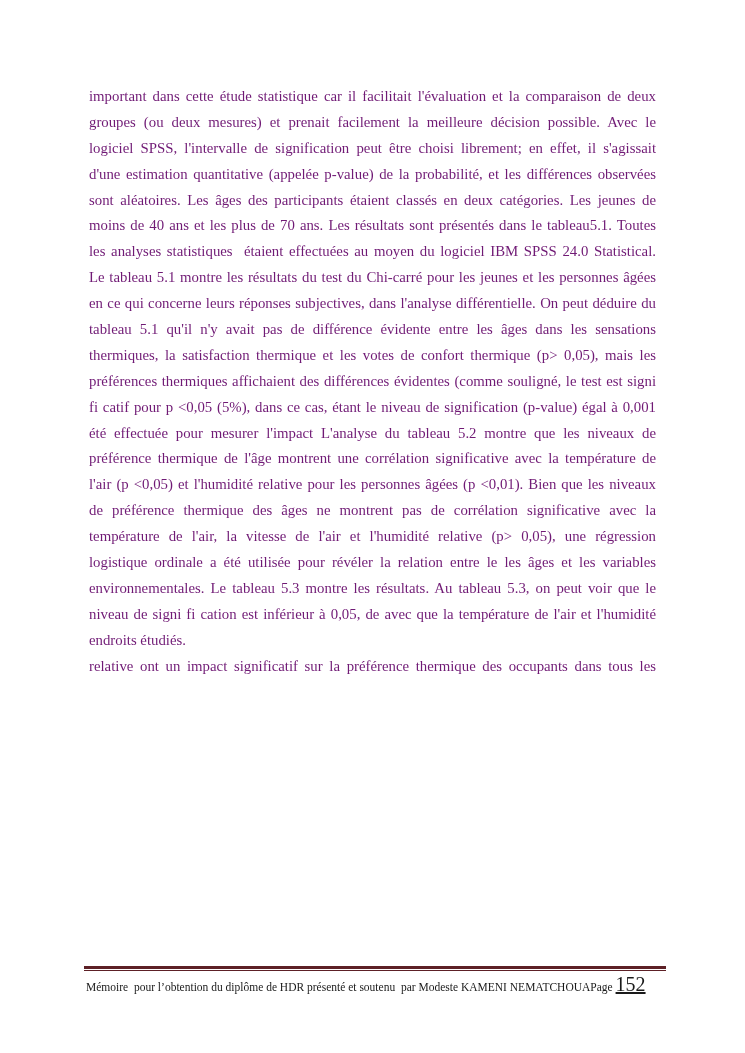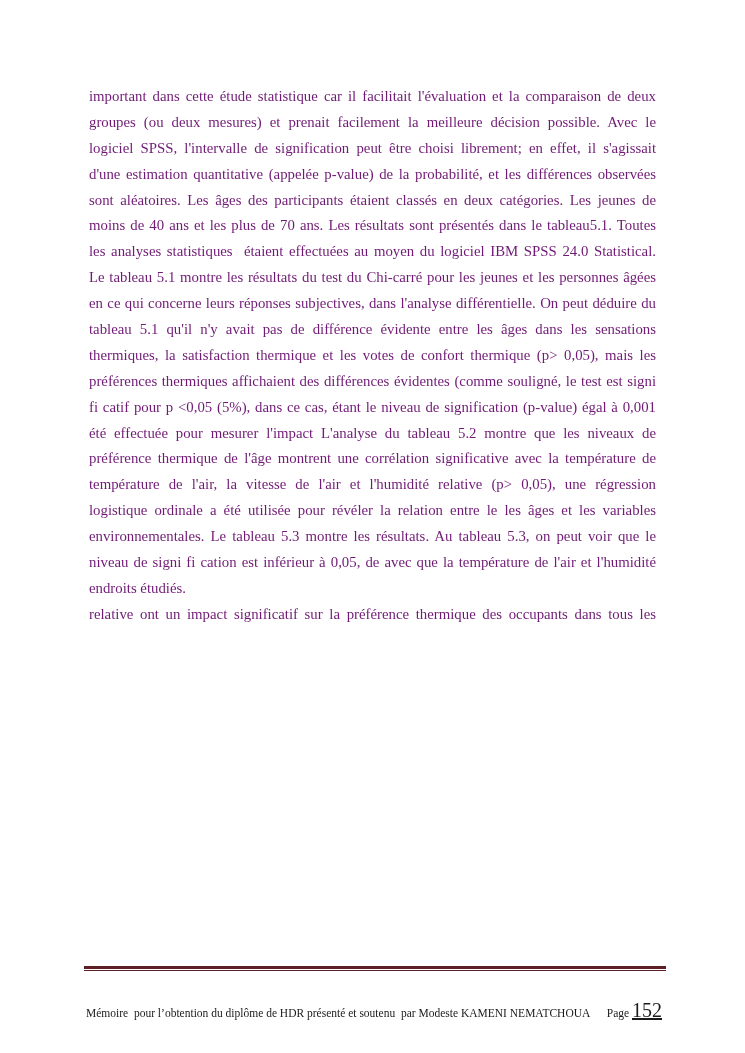--- a/index.html
+++ b/index.html
@@ -41,24 +41,24 @@
     top: 966px;
     width: 582px;
     height: 5px;
     box-sizing: border-box;
     border-top: 3px solid var(--rule-color, #5d2026);
     border-bottom: 1px solid var(--rule-color, #5d2026);
   }
   .footer-text {
     position: absolute;
     left: 86px;
-    top: 999px;
+    top: 973px;
     width: 576px;
     display: flex;
-    justify-content: space-between;
+    justify-content: flex-start;
     align-items: baseline;
     font-size: 11.5px;
     color: #1a1a1a;
     white-space: pre-wrap;
   }
   .pageno {
     white-space: pre;
   }
   .pageno .num {
     font-size: 20px;
@@ -79,20 +79,22 @@
       <div class="line">moins de 40 ans et les plus de 70 ans. Les résultats sont présentés dans le tableau5.1. Toutes</div>
       <div class="line">les analyses statistiques  étaient effectuées au moyen du logiciel IBM SPSS 24.0 Statistical.</div>
       <div class="line">Le tableau 5.1 montre les résultats du test du Chi-carré pour les jeunes et les personnes âgées</div>
       <div class="line">en ce qui concerne leurs réponses subjectives, dans l'analyse différentielle. On peut déduire du</div>
       <div class="line">tableau 5.1 qu'il n'y avait pas de différence évidente entre les âges dans les sensations</div>
       <div class="line">thermiques, la satisfaction thermique et les votes de confort thermique (p&gt; 0,05), mais les</div>
       <div class="line">préférences thermiques affichaient des différences évidentes (comme souligné, le test est signi</div>
       <div class="line">fi catif pour p &lt;0,05 (5%), dans ce cas, étant le niveau de signification (p-value) égal à 0,001</div>
       <div class="line">été effectuée pour mesurer l'impact L'analyse du tableau 5.2 montre que les niveaux de</div>
       <div class="line">préférence thermique de l'âge montrent une corrélation significative avec la température de</div>
+      <div class="line">l'air (p &lt;0,05) et l'humidité relative pour les personnes âgées (p &lt;0,01). Bien que les niveaux</div>
+      <div class="line">de préférence thermique des âges ne montrent pas de corrélation significative avec la</div>
       <div class="line">température de l'air, la vitesse de l'air et l'humidité relative (p&gt; 0,05), une régression</div>
       <div class="line">logistique ordinale a été utilisée pour révéler la relation entre le les âges et les variables</div>
       <div class="line">environnementales. Le tableau 5.3 montre les résultats. Au tableau 5.3, on peut voir que le</div>
       <div class="line">niveau de signi fi cation est inférieur à 0,05, de avec que la température de l'air et l'humidité</div>
       <div class="line last">endroits étudiés.</div>
       <div class="line">relative ont un impact significatif sur la préférence thermique des occupants dans tous les</div>
     </div>
 
   <div class="footer-rule"></div>
 

